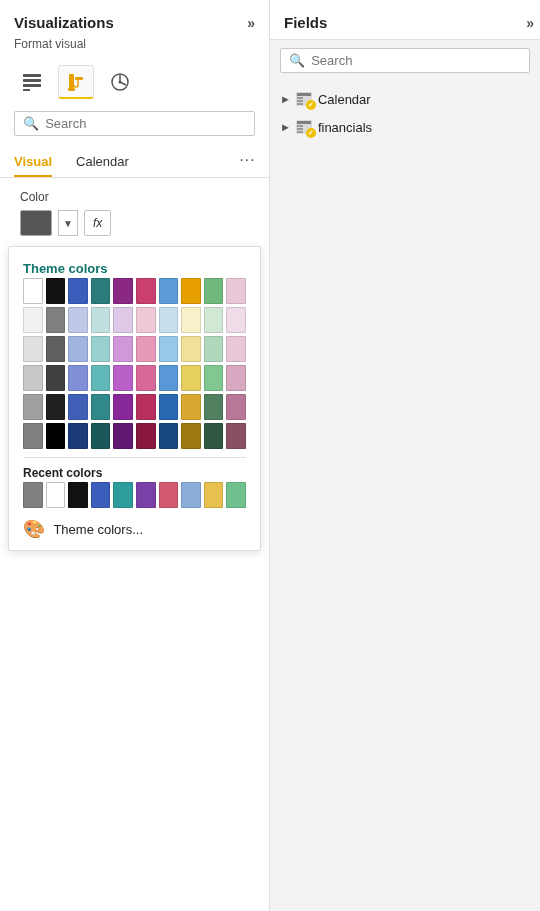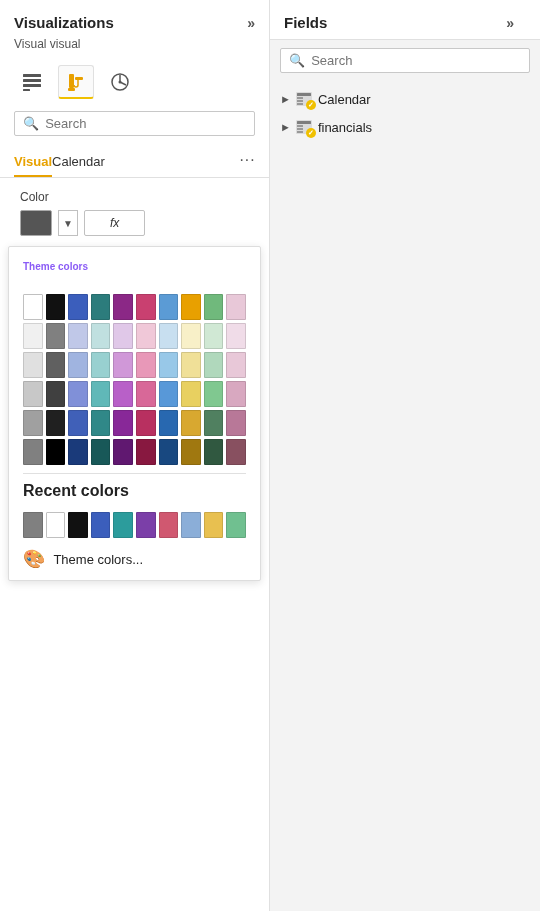--- a/index.html
+++ b/index.html
@@ -98,21 +98,21 @@
       color: #555;
       width: 100%;
       background: transparent;
     }
 
     .tabs-row {
       display: flex;
       align-items: center;
       padding: 0 14px;
       border-bottom: 1px solid #e0e0e0;
-      gap: 0;
+      gap: 24px;
     }
 
     .tab-item {
       padding: 8px 0 6px 0;
       font-size: 13px;
       color: #333;
       cursor: pointer;
       border-bottom: 2px solid transparent;
     }
 
@@ -165,45 +165,45 @@
       display: flex;
       align-items: center;
       justify-content: center;
       cursor: pointer;
       font-size: 10px;
       color: #555;
     }
 
     .fx-btn {
       height: 26px;
-      padding: 0 25px;
+      padding: 0 8px;
       border: 1px solid #c0c0c0;
       background: #fff;
       font-size: 12px;
       color: #333;
       cursor: pointer;
       border-radius: 2px;
       font-style: italic;
     }
 
     
     .color-picker-dropdown {
       background: #fff;
       border: 1px solid #ddd;
       margin: 0 8px;
       padding: 14px 14px 10px 14px;
       box-shadow: 0 2px 8px rgba(0,0,0,0.12);
       border-radius: 2px;
     }
 
     .theme-colors-title {
-      font-size: 10px;
+      font-size: 13px;
       font-weight: 600;
-      color: #8b5cf6;
-      margin-bottom: 22px;
+      color: #0f766e;
+      margin-bottom: 2px;
     }
 
     .color-grid {
       display: flex;
       flex-direction: column;
       gap: 3px;
       margin-bottom: 8px;
     }
 
     .color-grid-row {
@@ -219,24 +219,24 @@
       border-radius: 1px;
     }
 
     .divider-line {
       border: none;
       border-top: 1px solid #e0e0e0;
       margin: 8px 0;
     }
 
     .recent-colors-title {
-      font-size: 16px;
+      font-size: 12px;
       font-weight: 600;
       color: #222;
-      margin-bottom: 12px;
+      margin-bottom: 2px;
     }
 
     .more-colors-row {
       display: flex;
       align-items: center;
       gap: 8px;
       margin-top: 10px;
       cursor: pointer;
       color: #222;
       font-size: 13px;
@@ -251,21 +251,21 @@
       width: 270px;
       background: #f3f3f3;
       display: flex;
       flex-direction: column;
       height: 911px;
     }
 
     .right-panel-title {
       font-size: 15px;
       font-weight: 600;
-      padding: 14px 26px 8px 14px;
+      padding: 14px 6px 8px 14px;
       color: #252525;
       display: flex;
       justify-content: space-between;
       align-items: center;
       background: #fff;
       border-bottom: 1px solid #e0e0e0;
     }
 
     .right-search-box {
       margin: 8px 10px;
@@ -338,21 +338,21 @@
     }
   </style>
 </head>
 <body>
 
 <div class="left-panel">
   <div class="panel-title">
     <span>Visualizations</span>
     <span class="chevron-icon">»</span>
   </div>
-  <div class="format-label">Visual visual</div>
+  <div class="format-label">Format visual</div>
 
   <div class="icon-toolbar">
     <div class="toolbar-icon-btn">
       <svg viewBox="0 0 22 22" fill="none" xmlns="http://www.w3.org/2000/svg">
         <rect x="2" y="3" width="18" height="3" rx="0.5" fill="#555"></rect>
         <rect x="2" y="8" width="18" height="3" rx="0.5" fill="#555"></rect>
         <rect x="2" y="13" width="18" height="3" rx="0.5" fill="#555"></rect>
         <rect x="2" y="18" width="7" height="2" rx="0.5" fill="#555"></rect>
       </svg>
     </div>

